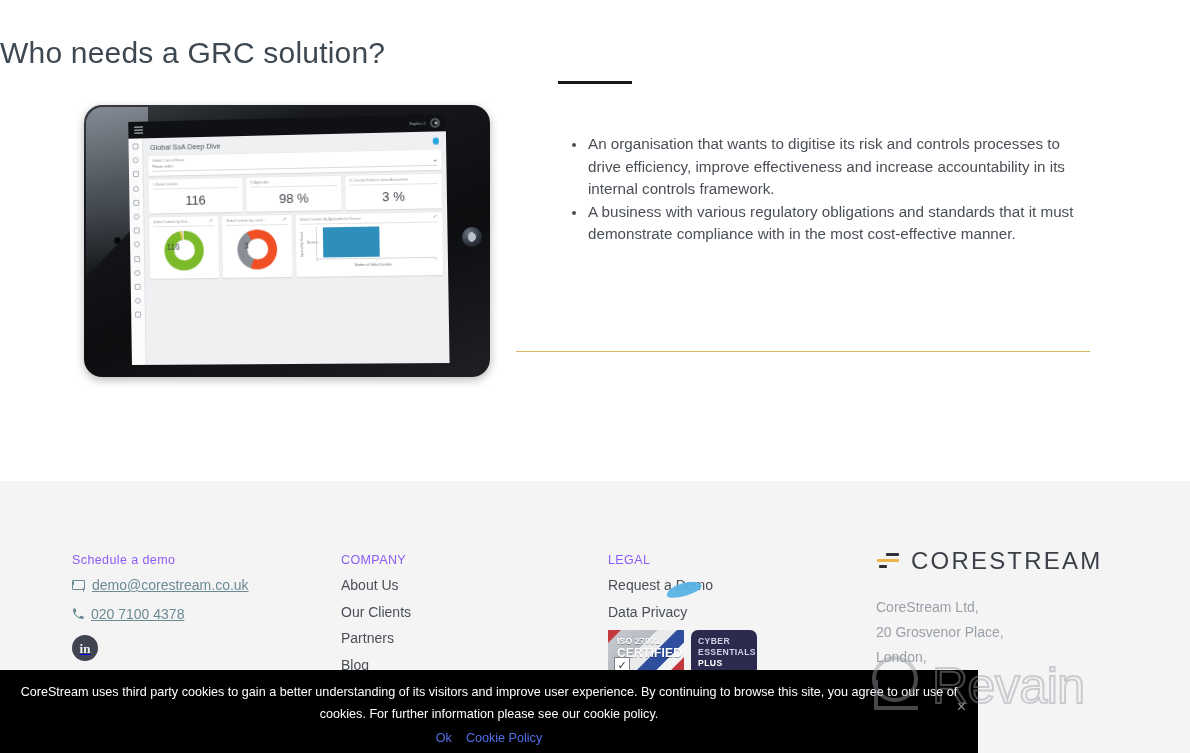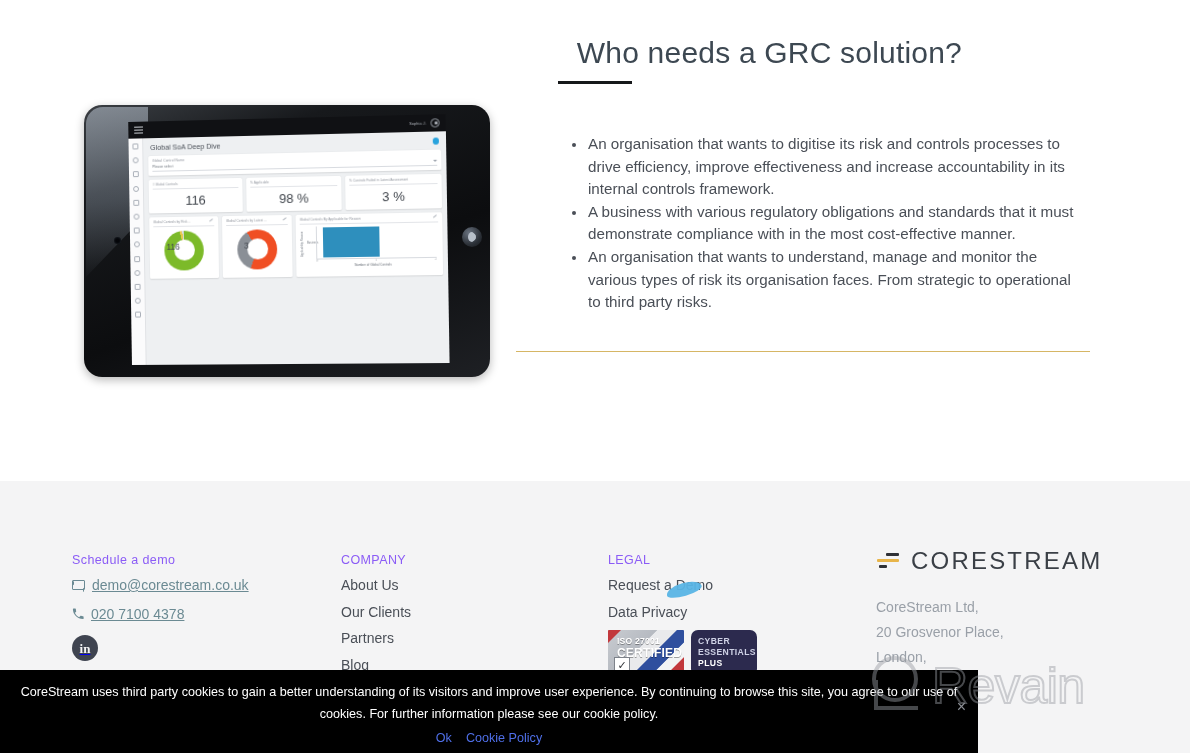--- a/index.html
+++ b/index.html
@@ -25,21 +25,21 @@
     left: 0; top: 0;
     width: 1190px;
     height: 481px;
     background: #ffffff;
   }
 
   .section-title {
     position: absolute;
     left: 0; top: 36px;
     width: 962px;
-    text-align: right;
+    text-align: left;
     font-size: 30px;
     font-weight: 400;
     color: #3d4852;
     letter-spacing: 0.2px;
   }
 
   .title-rule {
     position: absolute;
     left: 558px; top: 81px;
     width: 74px;
@@ -628,21 +628,20 @@
             </div>
           </div>
         </div>
       </div>
     </div>
 
     <div class="bullets">
       <ul>
         <li>An organisation that wants to digitise its risk and controls processes to drive efficiency, improve effectiveness and increase accountability in its internal controls framework.</li>
         <li>A business with various regulatory obligations and standards that it must demonstrate compliance with in the most cost-effective manner.</li>
-        <li>An organisation that wants to understand, manage and monitor the various types of risk its organisation faces. From strategic to operational to third party risks.</li>
       </ul>
     </div>
 
     <div class="gold-rule"></div>
   </section>
 
   <footer class="footer">
 
     <div class="f-col f-col-a">
       <div class="f-heading">Schedule a demo</div>

